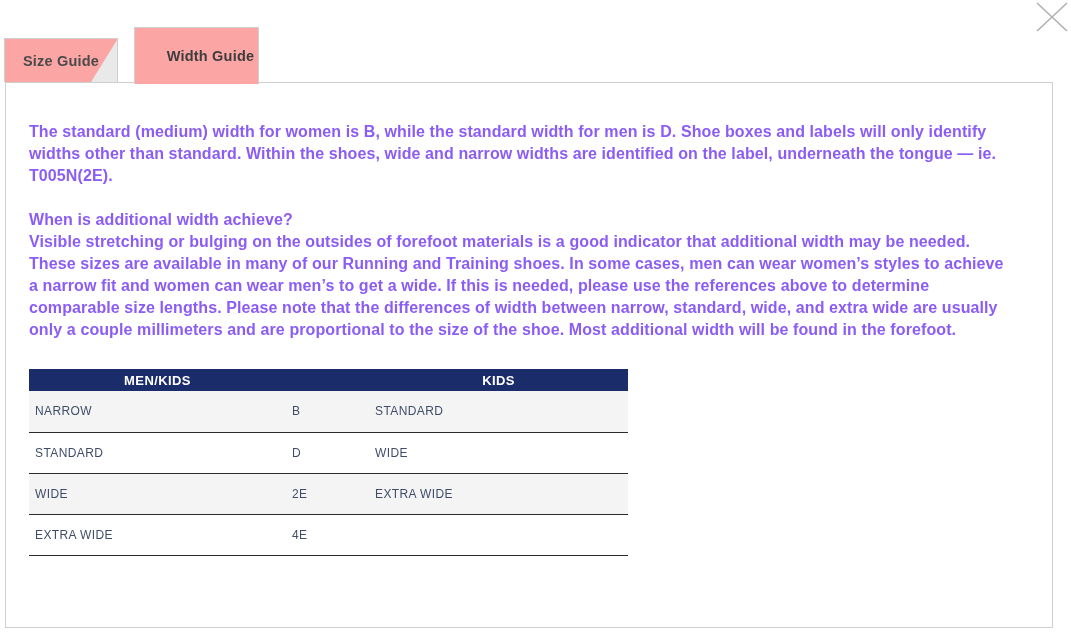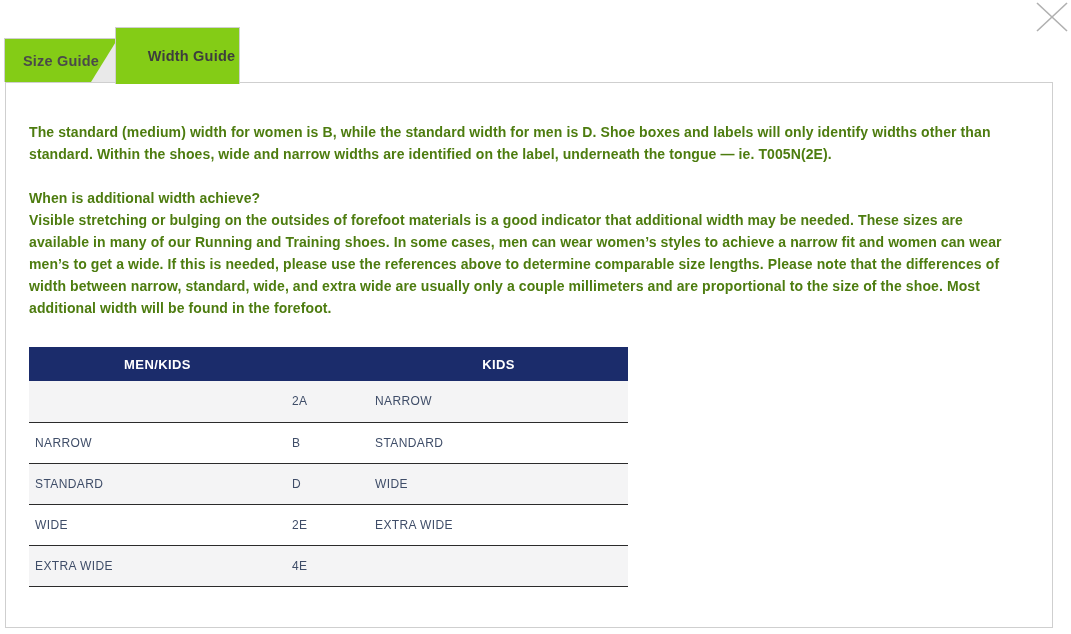--- a/index.html
+++ b/index.html
@@ -17,21 +17,21 @@
     top: 1px; right: 1px;
     width: 36px; height: 34px;
     cursor: pointer;
     background: transparent;
     border: none;
   }
 
   
   .tab {
     position: absolute;
-    background: #84cc16;
+    background: #fca5a5;
     border: 1px solid #cfcfcf;
     font-weight: bold;
     font-size: 14.5px;
     color: #3d3d3d;
     display: flex;
     align-items: center;
     justify-content: center;
     cursor: pointer;
     letter-spacing: 0.2px;
   }
@@ -44,41 +44,41 @@
     overflow: hidden;
   }
   .tab-inactive .fold {
     position: absolute;
     right: 0; bottom: 0;
     width: 0; height: 0;
     border-bottom: 42px solid #e9e9e9;
     border-left: 26px solid transparent;
   }
   .tab-active {
-    left: 115px; top: 27px;
+    left: 134px; top: 27px;
     width: 125px; height: 57px;
     border-bottom: none;
     z-index: 3;
     padding-left: 28px;
   }
 
   
   .panel {
     position: absolute;
     left: 5px; top: 82px;
     width: 1048px; height: 546px;
     background: #ffffff;
     border: 1px solid #cfcfcf;
     z-index: 2;
     padding: 38px 44px 0 23px;
   }
 
   .copy {
-    color: #4d7c0f;
-    font-size: 14px;
+    color: #8b5cf6;
+    font-size: 16px;
     line-height: 22px;
     font-weight: 600;
     letter-spacing: 0.1px;
   }
   .para-1 { margin-bottom: 22px; }
 
   
   .width-table {
     margin-top: 28px;
     width: 599px;
@@ -87,21 +87,21 @@
   }
   .width-table col.c1 { width: 257px; }
   .width-table col.c2 { width: 83px; }
   .width-table col.c3 { width: 259px; }
   .width-table thead th {
     background: #1b2c6b;
     color: #ffffff;
     font-size: 13px;
     font-weight: bold;
     letter-spacing: 0.4px;
-    height: 34px;
+    height: 22px;
     text-align: center;
   }
   .width-table tbody td {
     height: 41px;
     font-size: 12px;
     color: #3f4d68;
     letter-spacing: 0.4px;
     border-bottom: 1px solid #2b2b2b;
     padding-left: 6px;
     vertical-align: middle;
@@ -140,25 +140,20 @@
       </colgroup>
     <thead>
         <tr id="thead-row">
           <th>MEN/KIDS</th>
           <th></th>
           <th>KIDS</th>
         </tr>
       </thead>
     <tbody id="tbody-rows">
         <tr>
-          <td></td>
-          <td>2A</td>
-          <td>NARROW</td>
-        </tr>
-        <tr>
           <td>NARROW</td>
           <td>B</td>
           <td>STANDARD</td>
         </tr>
         <tr>
           <td>STANDARD</td>
           <td>D</td>
           <td>WIDE</td>
         </tr>
         <tr>

